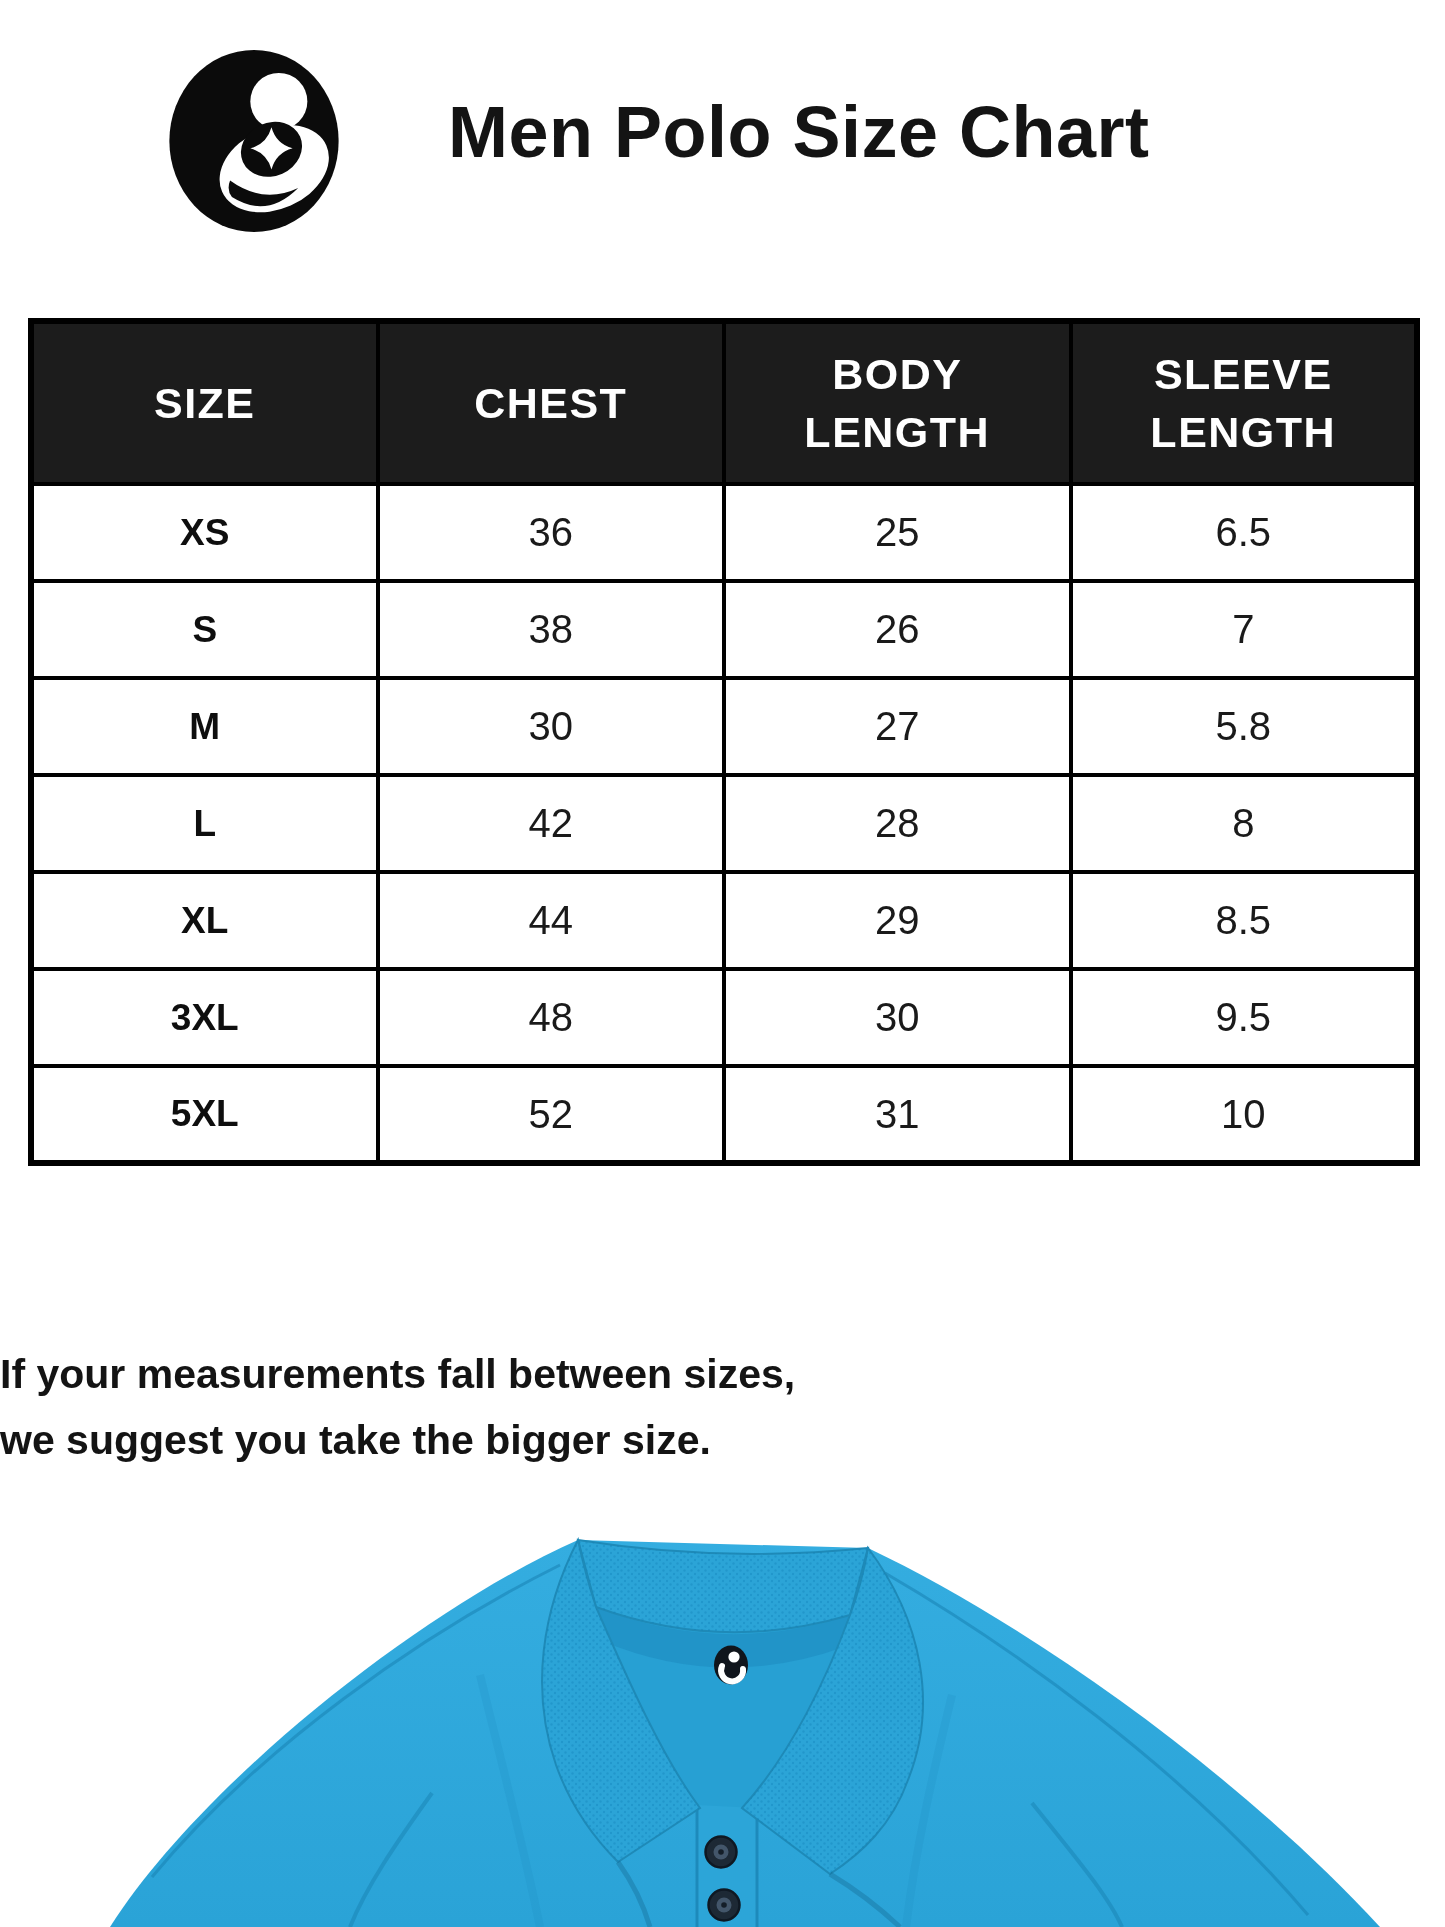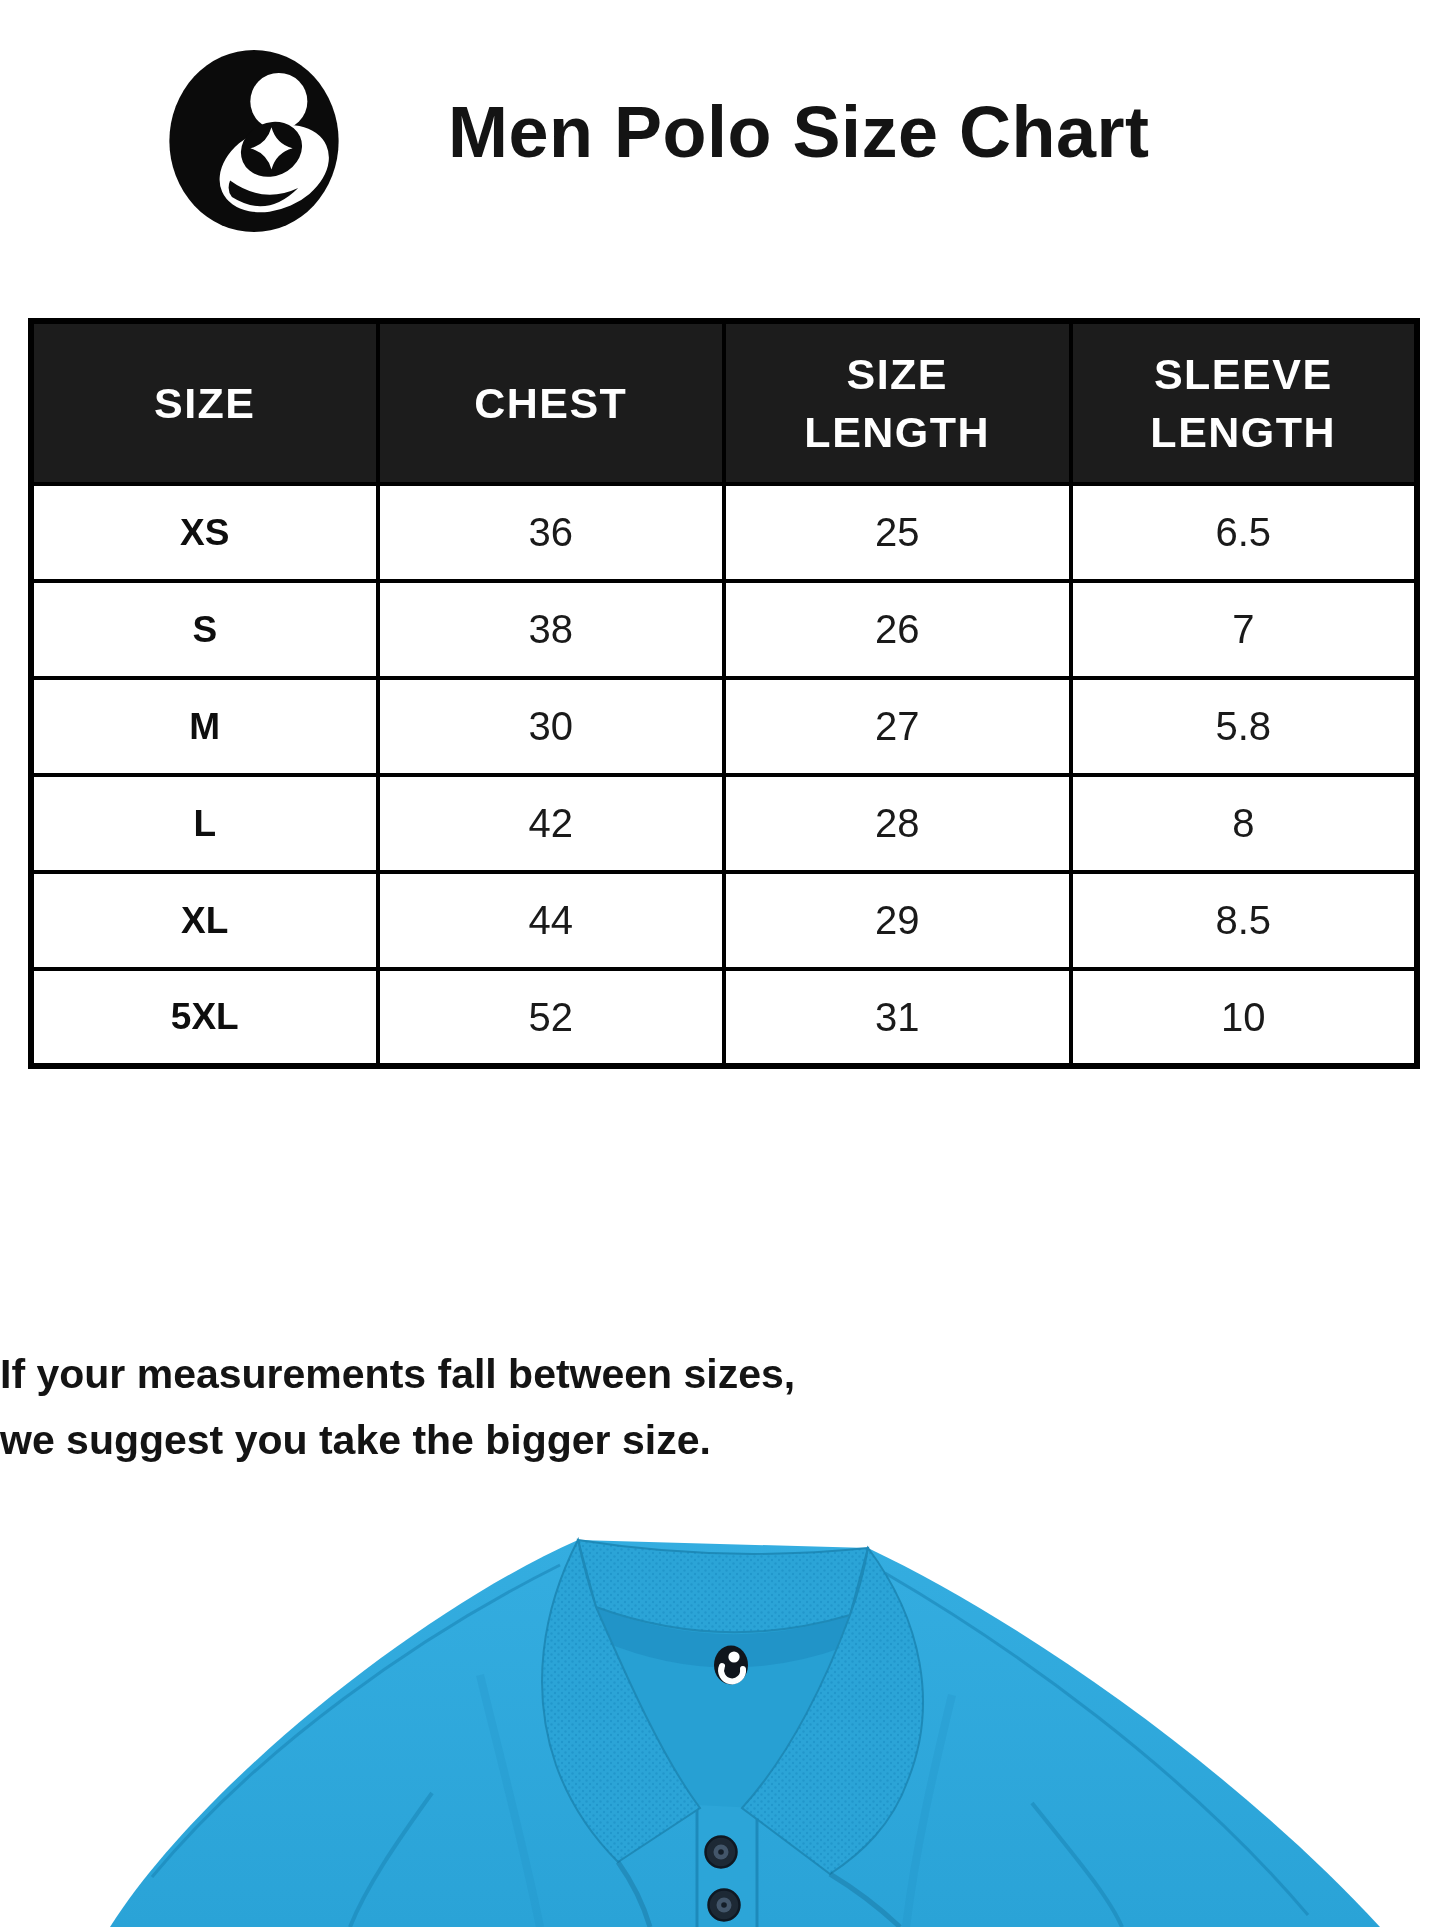--- a/index.html
+++ b/index.html
@@ -119,21 +119,21 @@
   </svg>
 
   <h1 class="page-title">Men Polo Size Chart</h1>
 
   <div class="table-wrap">
     <table class="size-table">
       <thead>
         <tr>
           <th>SIZE</th>
           <th>CHEST</th>
-          <th>SIZE LENGTH</th>
+          <th>BODY LENGTH</th>
           <th>SLEEVE LENGTH</th>
         </tr>
       </thead>
       <tbody>
         <tr>
           <td class="size-cell">XS</td>
           <td>36</td>
           <td>25</td>
           <td>6.5</td>
         </tr>
@@ -153,20 +153,26 @@
           <td class="size-cell">L</td>
           <td>42</td>
           <td>28</td>
           <td>8</td>
         </tr>
         <tr>
           <td class="size-cell">XL</td>
           <td>44</td>
           <td>29</td>
           <td>8.5</td>
+        </tr>
+        <tr>
+          <td class="size-cell">3XL</td>
+          <td>48</td>
+          <td>30</td>
+          <td>9.5</td>
         </tr>
         <tr>
           <td class="size-cell">5XL</td>
           <td>52</td>
           <td>31</td>
           <td>10</td>
         </tr>
       </tbody>
     </table>
   </div>

